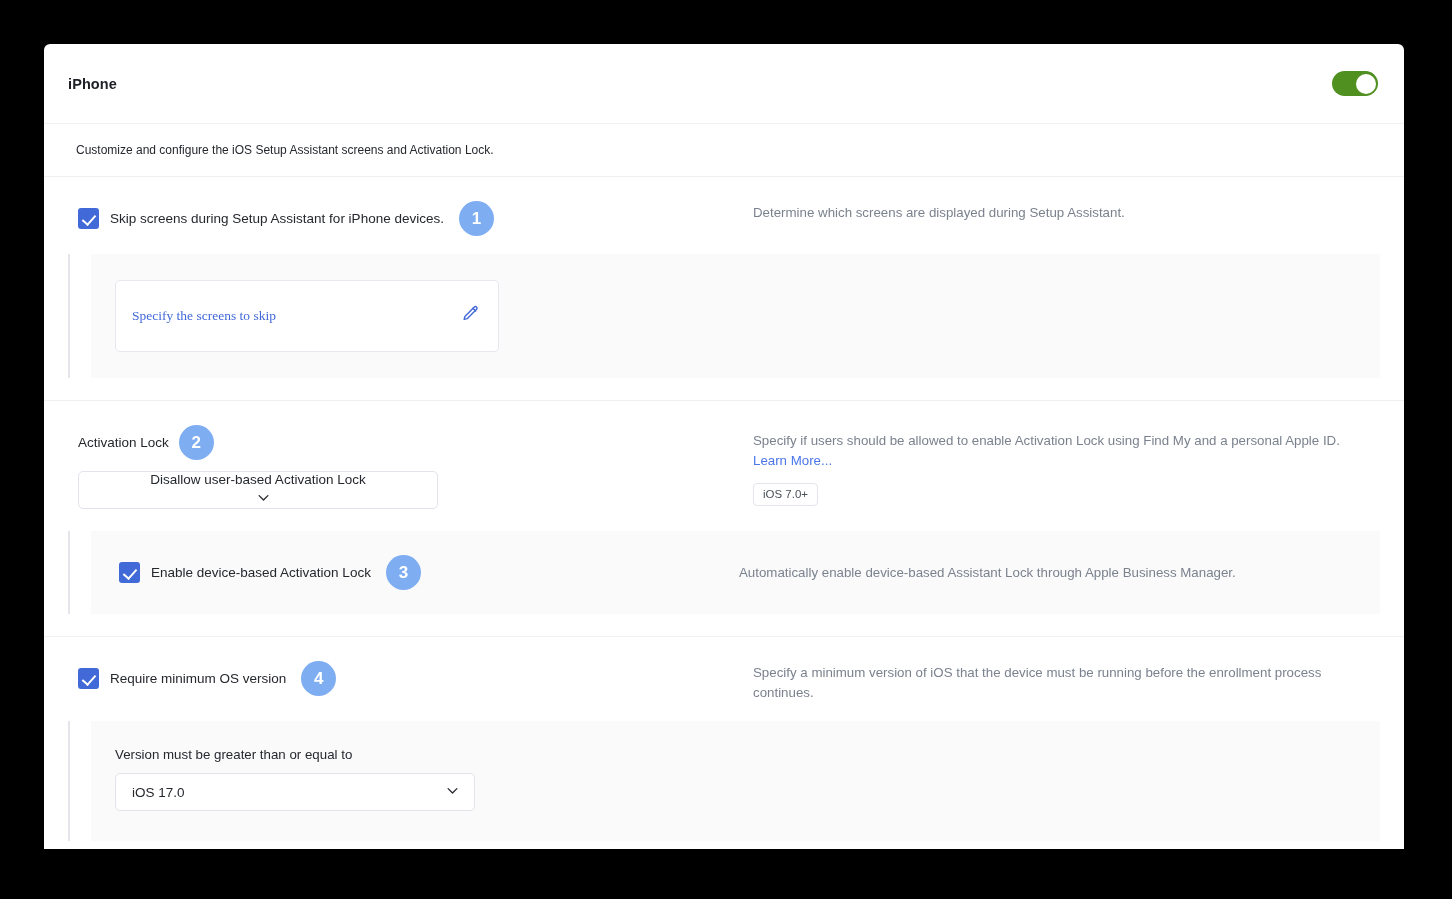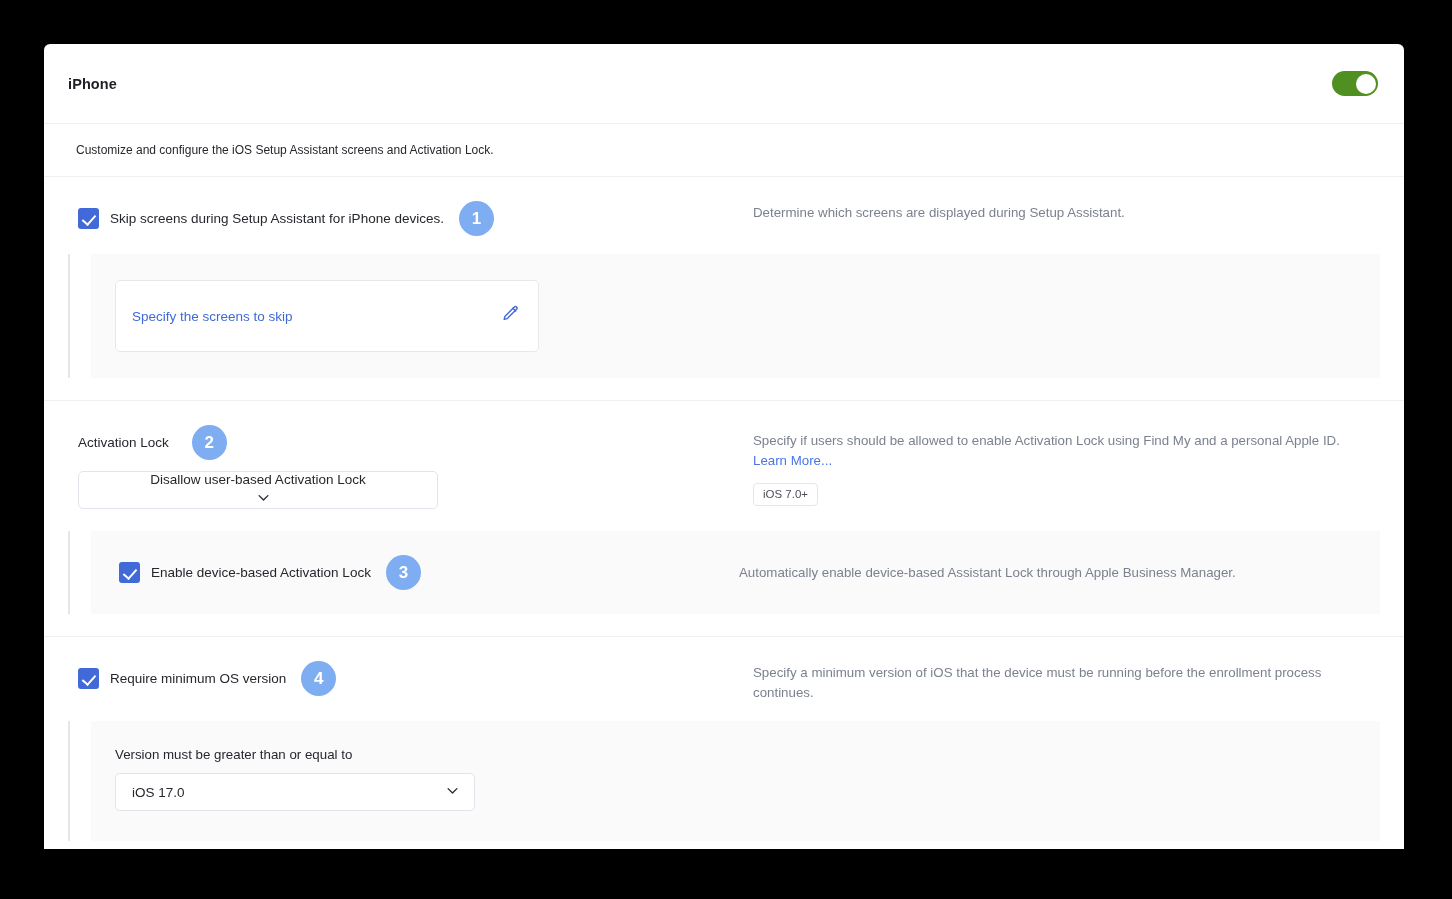--- a/index.html
+++ b/index.html
@@ -161,30 +161,31 @@
     flex: none;
     margin-right: 21px;
   }
   .subpanel {
     flex: 1;
     background: #fafafb;
     margin-right: 24px;
   }
 
   .inner-card {
-    width: 424px;
+    width: 384px;
     background: #ffffff;
     border: 1px solid #e6e8ee;
     border-radius: 5px;
     height: 72px;
     display: flex;
     align-items: center;
     justify-content: space-between;
     padding: 0 18px 0 16px;
     cursor: pointer;
+    font-family: Liberation Serif, serif;
   }
   .inner-card .link {
     font-size: 13.5px;
     color: #4169d8;
   }
 
   
   .select {
     border: 1px solid #e1e4ea;
     border-radius: 5px;
@@ -208,21 +209,21 @@
     color: #25282d;
   }
   .group-label {
     font-size: 13.5px;
     color: #25282d;
   }
 
   .label-with-bubble {
     display: flex;
     align-items: center;
-    gap: 19px;
+    gap: 6px;
   }
 </style>
 </head>
 <body>
 
 <div class="card">
 
   <div class="card-header">
     <div class="card-title">iPhone</div>
     <div class="toggle">

